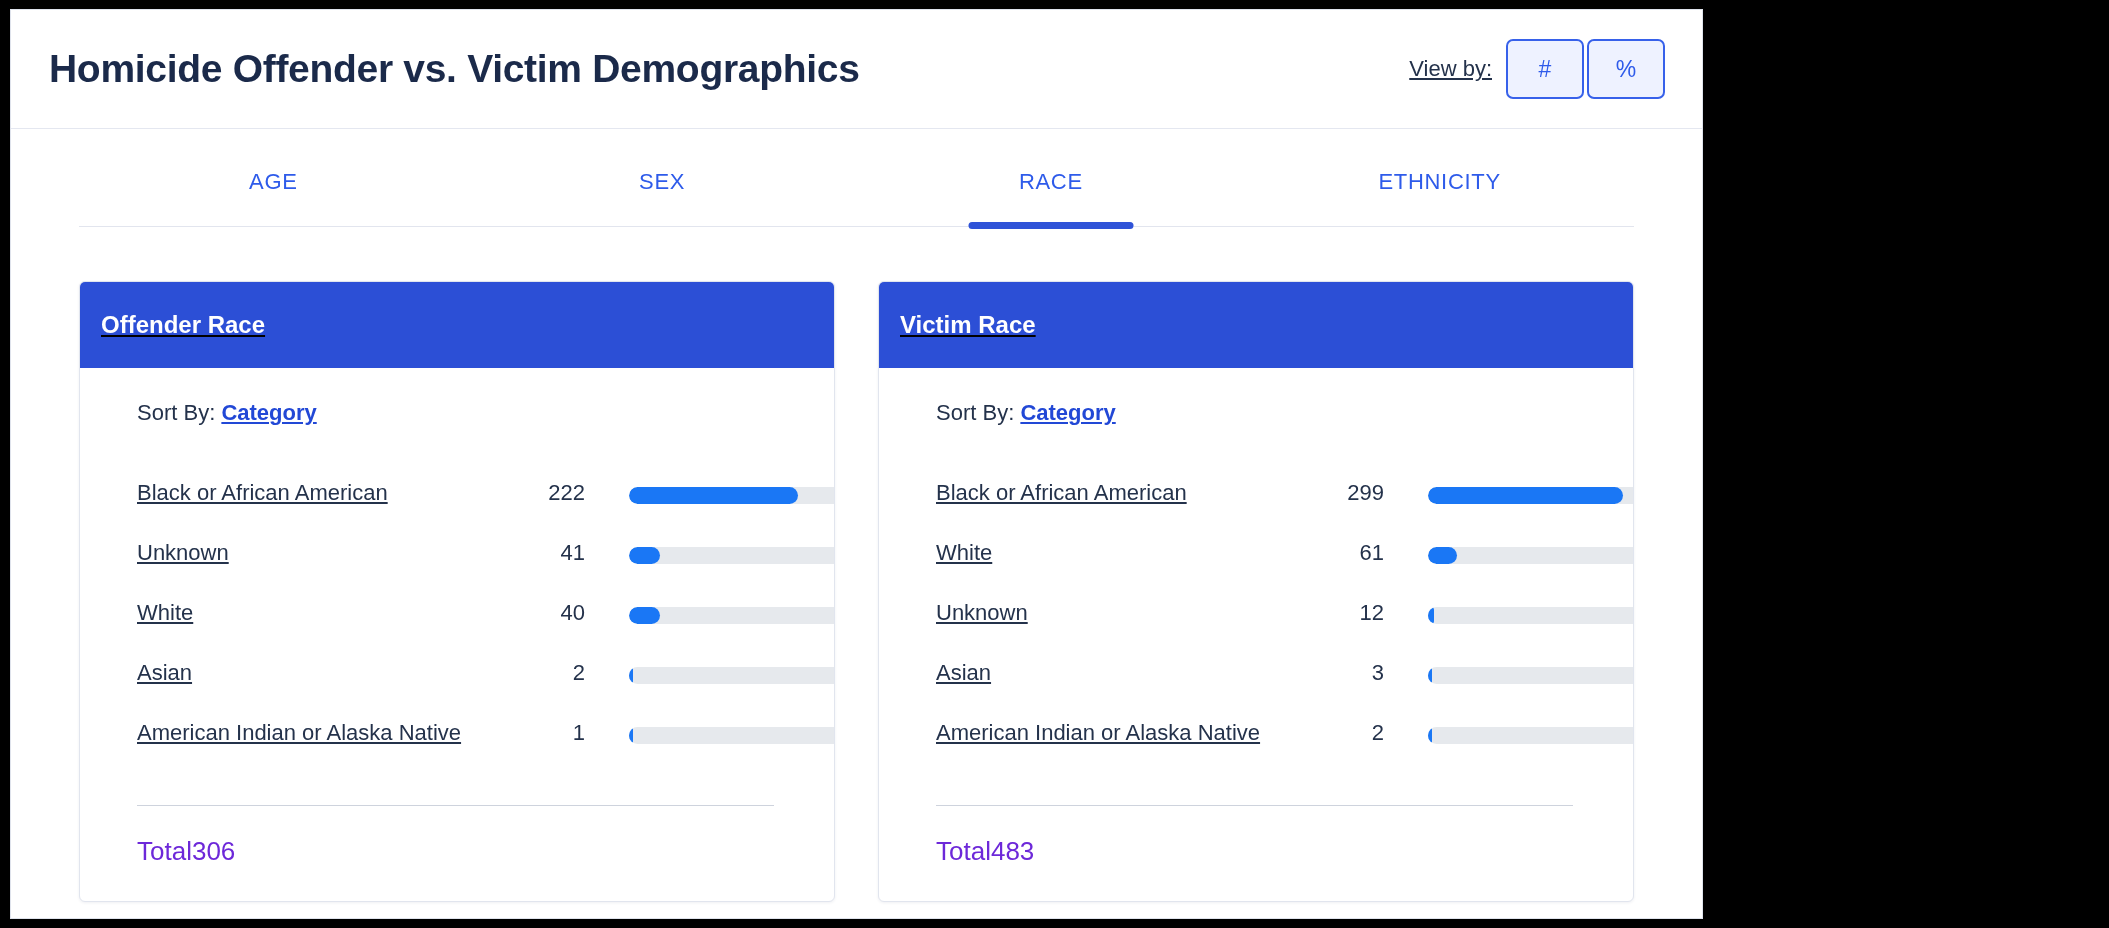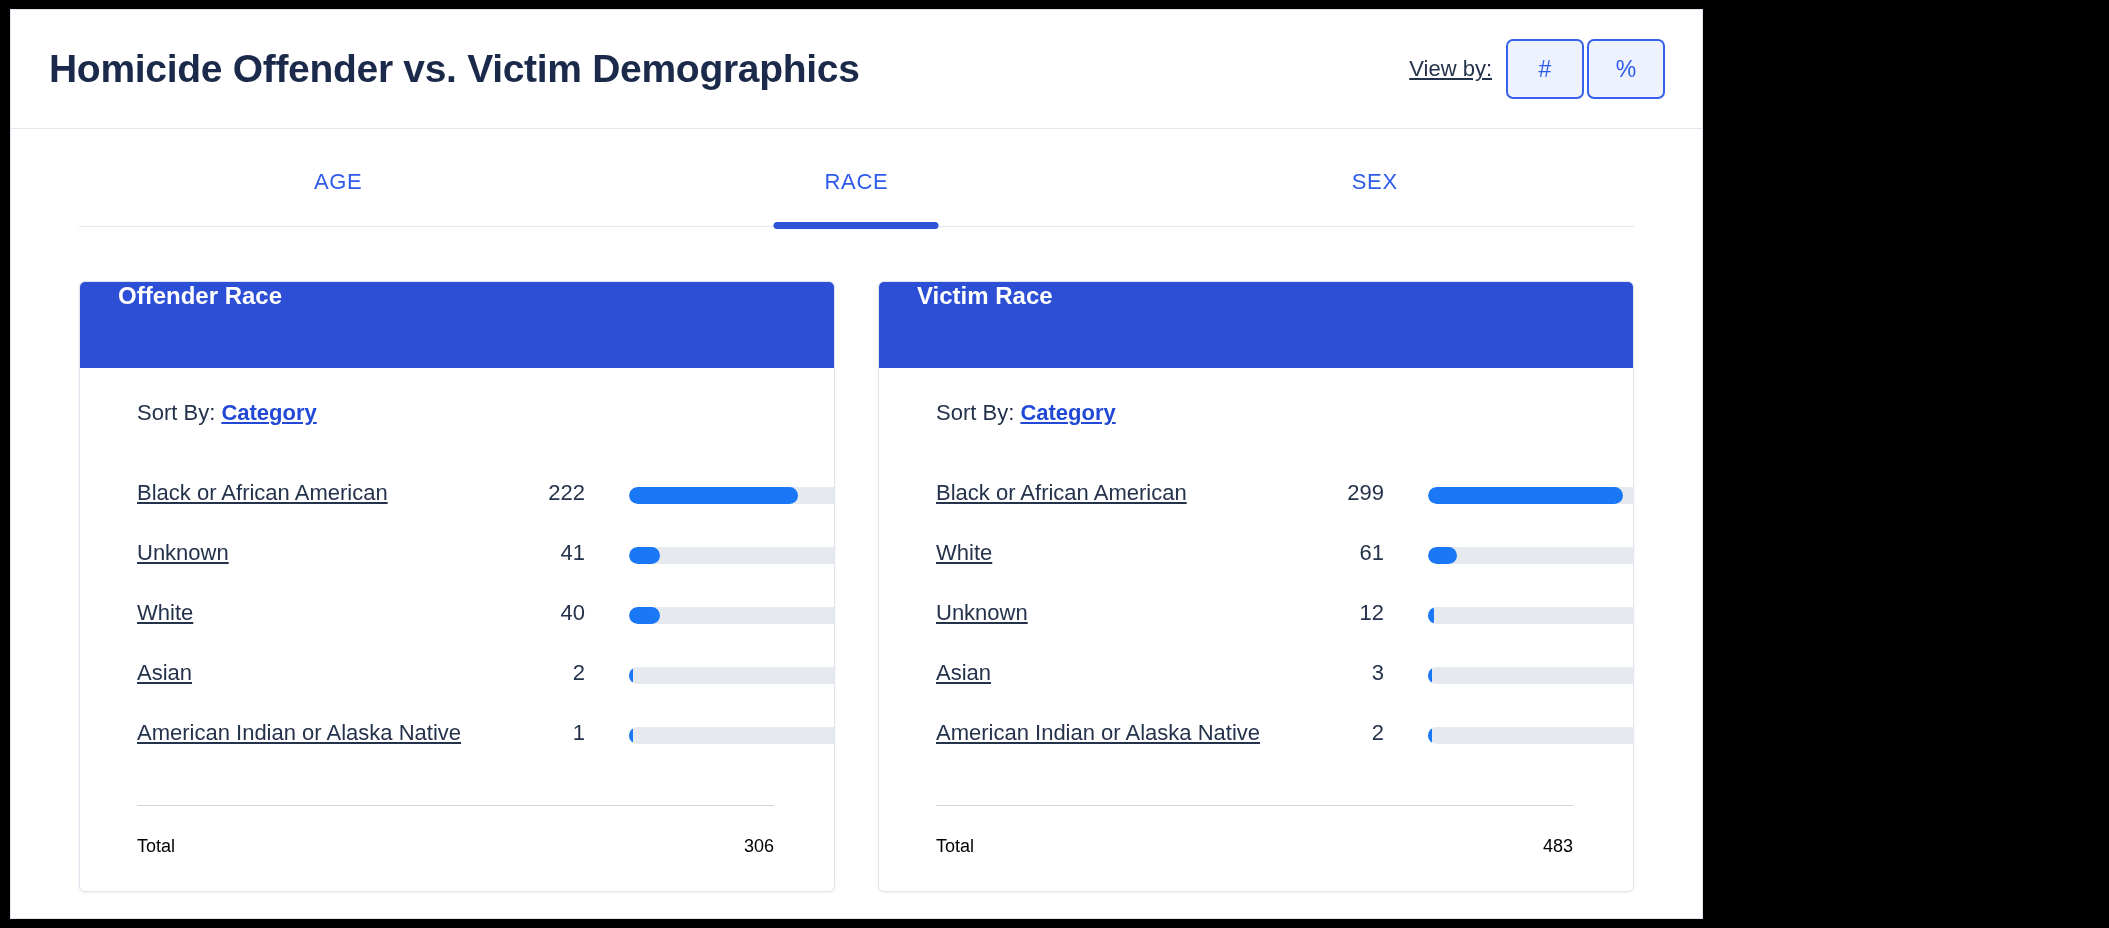--- a/index.html
+++ b/index.html
@@ -137,21 +137,23 @@
     overflow: hidden;
     min-height: 590px;
     display: flex;
     flex-direction: column;
   }
 
   .card-header {
     background: #2c4fd6;
     height: 86px;
     display: flex;
-    padding-left: 38px;
+    align-items: center;
+    padding-left: 21px;
+    text-decoration: underline;
   }
 
   .card-title {
     color: #ffffff;
     font-size: 24px;
     font-weight: 700;
   }
 
   .card-body {
     padding: 32px 60px 0 57px;
@@ -227,25 +229,24 @@
     min-width: 4px;
   }
 
   .total-sep {
     border-top: 1px solid #ced3dd;
     margin-top: 38px;
   }
 
   .total-row {
     display: flex;
-    justify-content: space-between;
     align-items: center;
     padding: 30px 0 34px 0;
-    font-size: 18px;
-    color: #000000;
+    font-size: 26px;
+    color: #6d28d9;
   }
 
   
   .cursor {
     position: absolute;
     left: 2007px;
     top: 718px;
     width: 26px;
     height: 34px;
     pointer-events: none;
@@ -265,22 +266,23 @@
         <div class="toggle-group">
           <div class="toggle-btn">#</div>
           <div class="toggle-btn">%</div>
         </div>
       </div>
     </div>
 
     <div class="tabs-wrap">
       <div class="tabs">
         <div class="tab">AGE</div>
+        <div class="tab">SEX</div>
         <div class="tab active">RACE</div>
-        <div class="tab">SEX</div>
+        <div class="tab">ETHNICITY</div>
       </div>
     </div>
 
     <div class="cards">
 
       <div class="card">
         <div class="card-header">
           <span class="card-title">Offender Race</span>
         </div>
         <div class="card-body">

